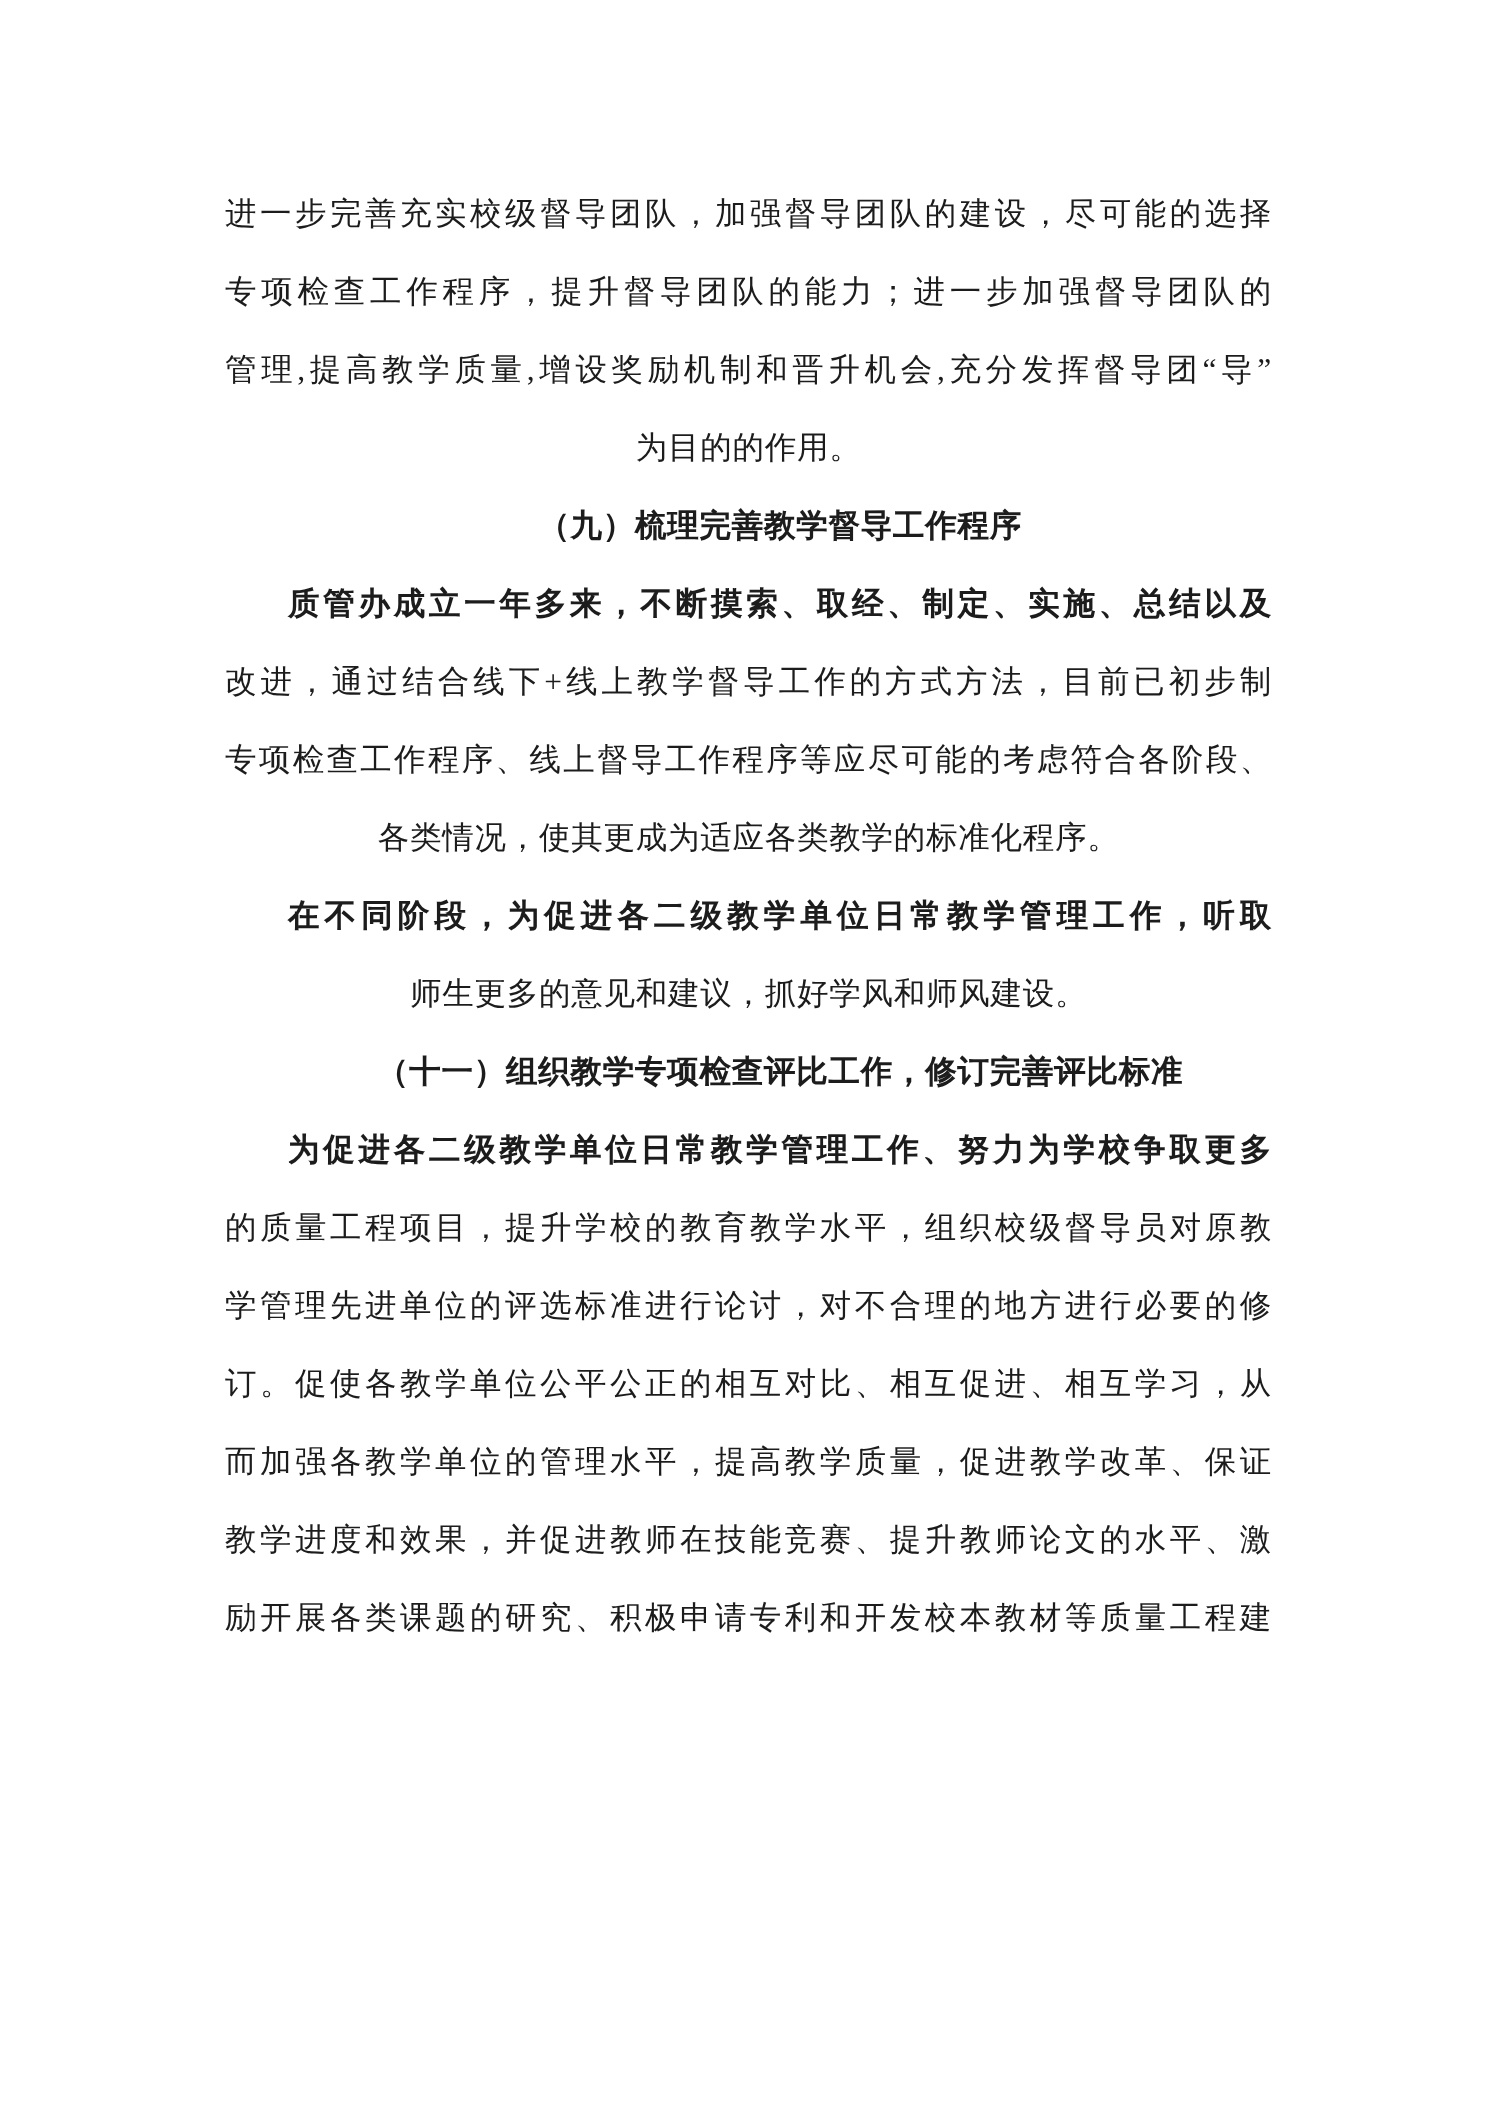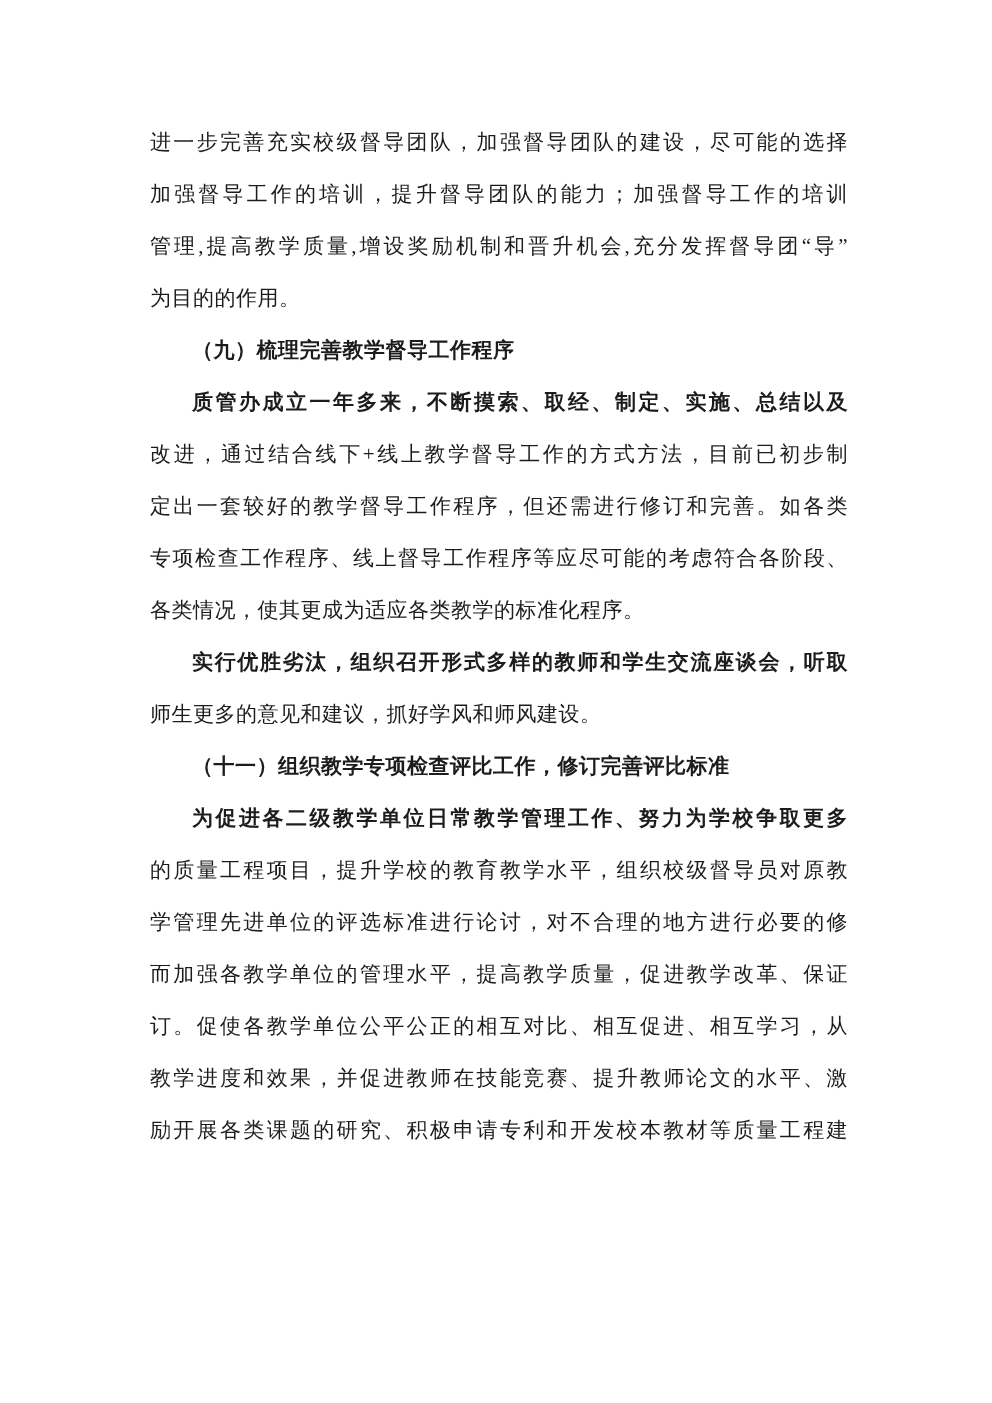--- a/index.html
+++ b/index.html
@@ -19,52 +19,51 @@
     overflow: hidden;
   }
   .text-content {
     width: 698px;
   }
   .line {
     font-size: 21px;
     line-height: 52px;
     height: 52px;
     overflow: hidden;
-    text-align: left;
+    text-align: center;
     letter-spacing: 0.5px;
     white-space: normal;
   }
   .line.justify {
     text-align: justify;
     text-align-last: justify;
   }
   .line.indent {
     text-indent: 2em;
     font-weight: bold;
   }
 </style>
 </head>
 <body>
 
 <div class="page">
   <div class="text-content">
       <div class="line justify">进一步完善充实校级督导团队，加强督导团队的建设，尽可能的选择</div>
-      <div class="line justify">加强督导工作的培训，提升督导团队的能力；加强督导工作的培训</div>
+      <div class="line justify">专项检查工作程序，提升督导团队的能力；进一步加强督导团队的</div>
       <div class="line justify">管理,提高教学质量,增设奖励机制和晋升机会,充分发挥督导团“导”</div>
       <div class="line">为目的的作用。</div>
       <div class="line indent">（九）梳理完善教学督导工作程序</div>
       <div class="line justify indent">质管办成立一年多来，不断摸索、取经、制定、实施、总结以及</div>
       <div class="line justify">改进，通过结合线下+线上教学督导工作的方式方法，目前已初步制</div>
-      <div class="line justify">定出一套较好的教学督导工作程序，但还需进行修订和完善。如各类</div>
       <div class="line justify">专项检查工作程序、线上督导工作程序等应尽可能的考虑符合各阶段、</div>
       <div class="line">各类情况，使其更成为适应各类教学的标准化程序。</div>
-      <div class="line justify indent">实行优胜劣汰，组织召开形式多样的教师和学生交流座谈会，听取</div>
+      <div class="line justify indent">在不同阶段，为促进各二级教学单位日常教学管理工作，听取</div>
       <div class="line">师生更多的意见和建议，抓好学风和师风建设。</div>
       <div class="line indent">（十一）组织教学专项检查评比工作，修订完善评比标准</div>
       <div class="line justify indent">为促进各二级教学单位日常教学管理工作、努力为学校争取更多</div>
       <div class="line justify">的质量工程项目，提升学校的教育教学水平，组织校级督导员对原教</div>
       <div class="line justify">学管理先进单位的评选标准进行论讨，对不合理的地方进行必要的修</div>
+      <div class="line justify">订。促使各教学单位公平公正的相互对比、相互促进、相互学习，从</div>
       <div class="line justify">而加强各教学单位的管理水平，提高教学质量，促进教学改革、保证</div>
-      <div class="line justify">订。促使各教学单位公平公正的相互对比、相互促进、相互学习，从</div>
       <div class="line justify">教学进度和效果，并促进教师在技能竞赛、提升教师论文的水平、激</div>
       <div class="line justify">励开展各类课题的研究、积极申请专利和开发校本教材等质量工程建</div>
     </div>
 </div>
 
 </body></html>

